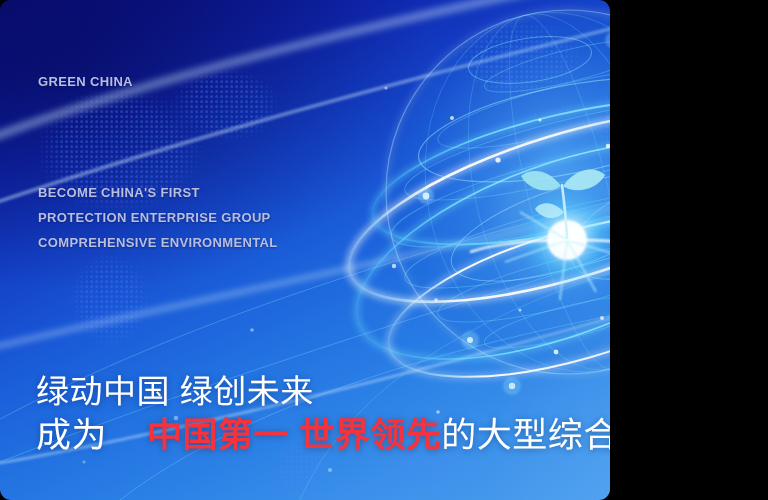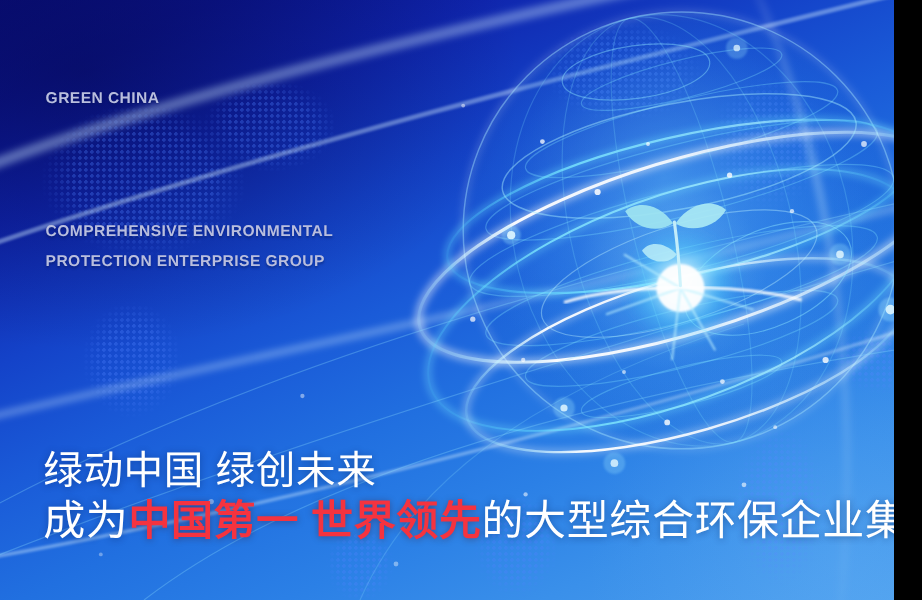--- a/index.html
+++ b/index.html
@@ -5,36 +5,37 @@
 <style>
   html, body {
     margin: 0;
     padding: 0;
     background: #000;
   }
   * { box-sizing: border-box; }
 
   .banner {
     position: relative;
-    width: 745px;
+    width: 610px;
     height: 500px;
     overflow: hidden;
     font-family: "Liberation Sans", "DejaVu Sans", sans-serif;
     
     background:
       linear-gradient(155deg,
         #090e7e 0%,
         #0b1590 10%,
         #0f25ad 22%,
         #1443c9 36%,
         #1a5bd8 48%,
         #2170e0 60%,
         #2b80e6 72%,
         #3a90ea 84%,
         #4c9fee 100%);
+    border-radius: 11px;
   }
 
   
   .bg-layer {
     position: absolute;
     inset: 0;
     pointer-events: none;
   }
 
   
@@ -105,21 +106,21 @@
   .hl-line {
     font-family: "Liberation Sans", "DejaVu Sans", sans-serif;
     color: #ffffff;
     font-size: 33px;
     font-weight: normal;
     letter-spacing: .5px;
     line-height: 43px;
     text-shadow: 0 1px 6px rgba(0,30,90,.45);
   }
   .hl-line.l2 { font-size: 35px; }
-  .accent { color: #f5333f; font-weight: bold; text-shadow: 0 1px 6px rgba(60,0,0,.35); }
+  .accent { color: #f5333f; font-weight: bold; text-shadow: 0 1px 6px rgba(60,0,0,.35); margin-left: 40px; }
   .seg-white { color: #ffffff; }
 </style>
 </head>
 <body>
 
 <div class="banner">
 
   <div class="bg-layer vignette"></div>
   <div class="bg-layer dotmap"></div>
   <div class="bg-layer bloom"></div>
@@ -272,22 +273,23 @@
       <circle cx="512" cy="386" r="9" opacity=".28" filter="url(#blurSm)"></circle>
       <circle cx="614" cy="40" r="9" opacity=".28" filter="url(#blurSm)"></circle>
     </g>
   </svg>
 
   <div class="eng-block" id="eng-top">
     <div class="eng-line">GREEN CHINA</div>
   </div>
 
   <div class="eng-block" id="eng-bottom">
+    <div class="eng-line">BECOME CHINA'S FIRST</div>
+    <div class="eng-line">PROTECTION ENTERPRISE GROUP</div>
     <div class="eng-line">COMPREHENSIVE ENVIRONMENTAL</div>
-    <div class="eng-line">PROTECTION ENTERPRISE GROUP</div>
   </div>
 
   <div class="headline">
     <div class="hl-line l1">绿动中国 绿创未来</div>
     <div class="hl-line l2">
       <span class="seg-white">成为</span><span class="accent">中国第一 世界领先</span><span class="seg-white">的大型综合环保企业集团</span>
     </div>
   </div>
 
 </div>

